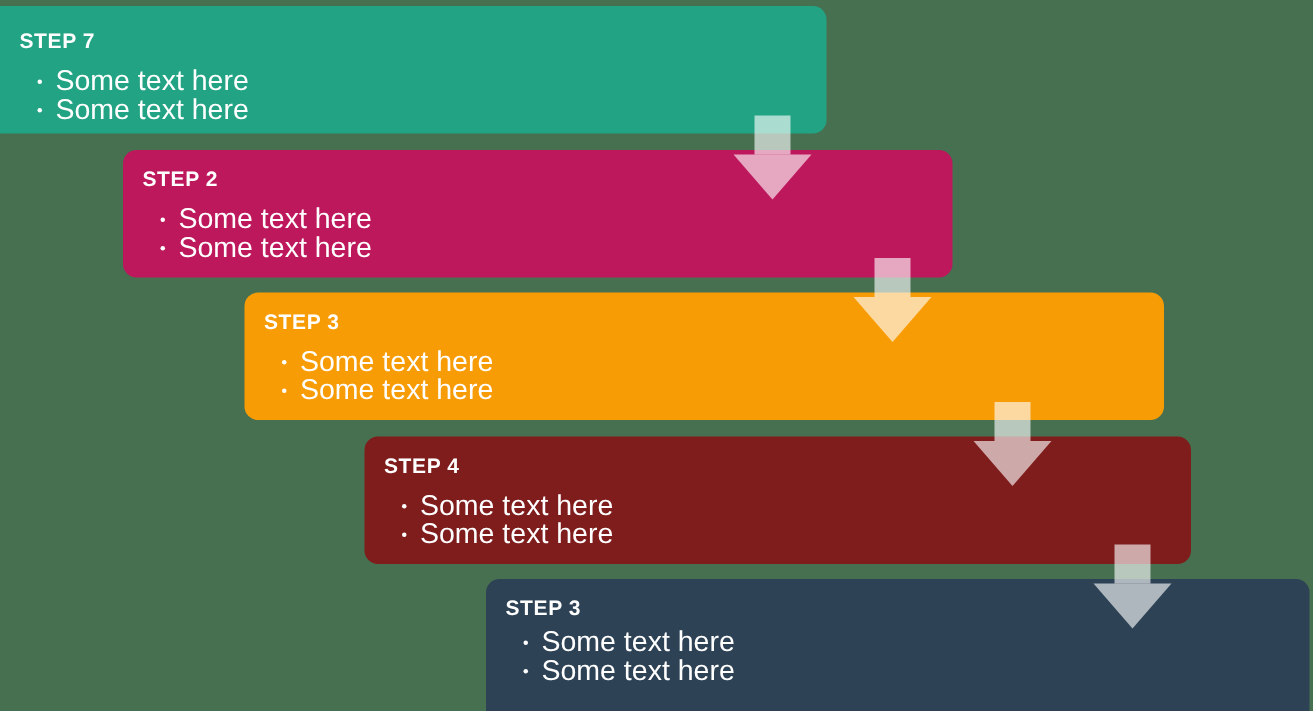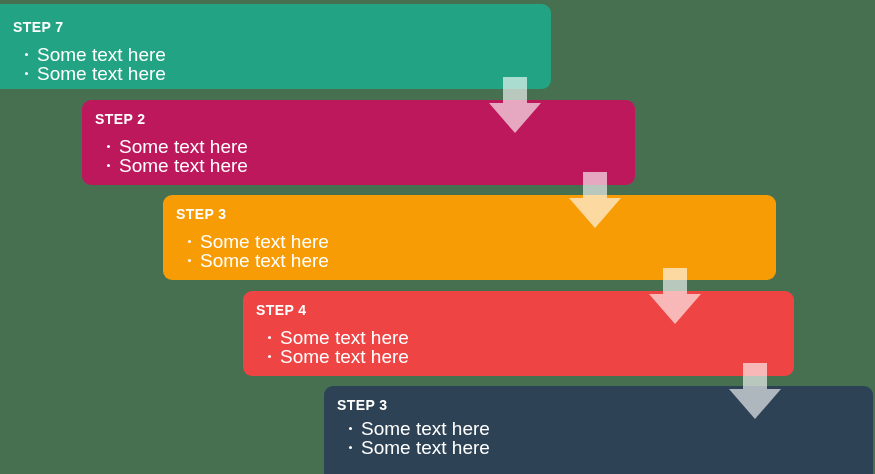--- a/index.html
+++ b/index.html
@@ -105,21 +105,21 @@
   </div>
 
   <div class="step-box" style="left:163px; top:195px; width:613px; height:85px; background:#f89c06;">
     <div class="step-title" style="left:13px; top:12px;">STEP 3</div>
     <ul class="bullets" style="left:22px; top:37px;">
       <li>Some text here</li>
       <li>Some text here</li>
     </ul>
   </div>
 
-  <div class="step-box" style="left:243px; top:291px; width:551px; height:85px; background:#ef4444;">
+  <div class="step-box" style="left:243px; top:291px; width:551px; height:85px; background:#7f1d1d;">
     <div class="step-title" style="left:13px; top:12px;">STEP 4</div>
     <ul class="bullets" style="left:22px; top:37px;">
       <li>Some text here</li>
       <li>Some text here</li>
     </ul>
   </div>
 
   <div class="step-box" style="left:324px; top:386px; width:549px; height:96px; background:#2d4255;">
     <div class="step-title" style="left:13px; top:12px;">STEP 3</div>
     <ul class="bullets" style="left:22px; top:33px;">

